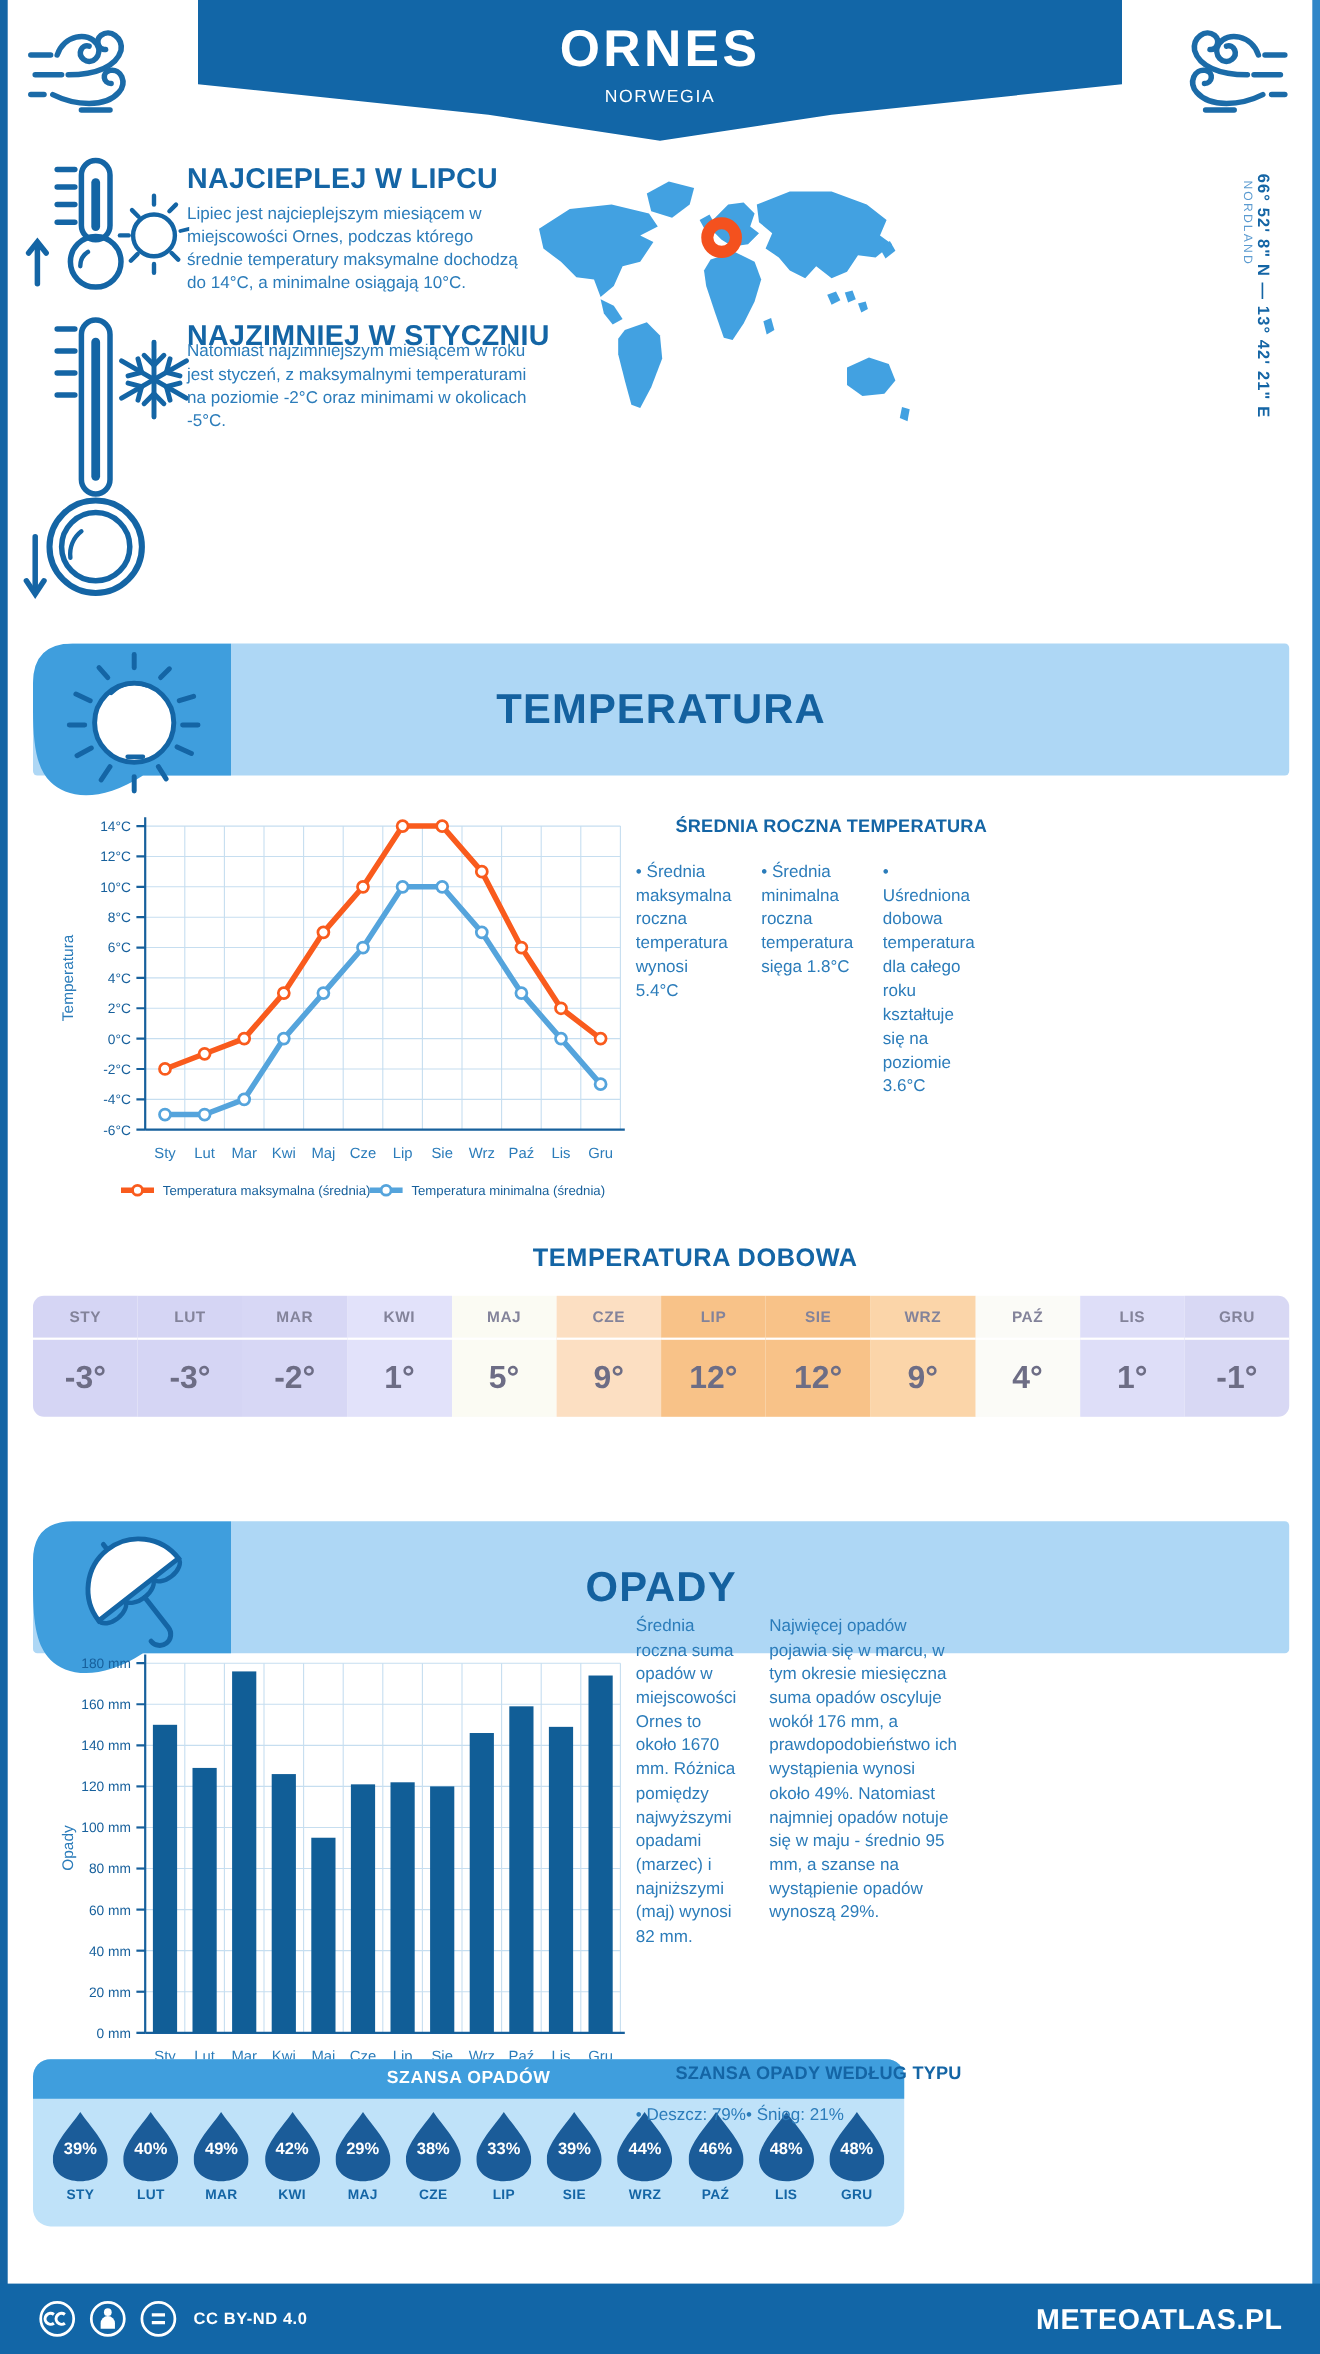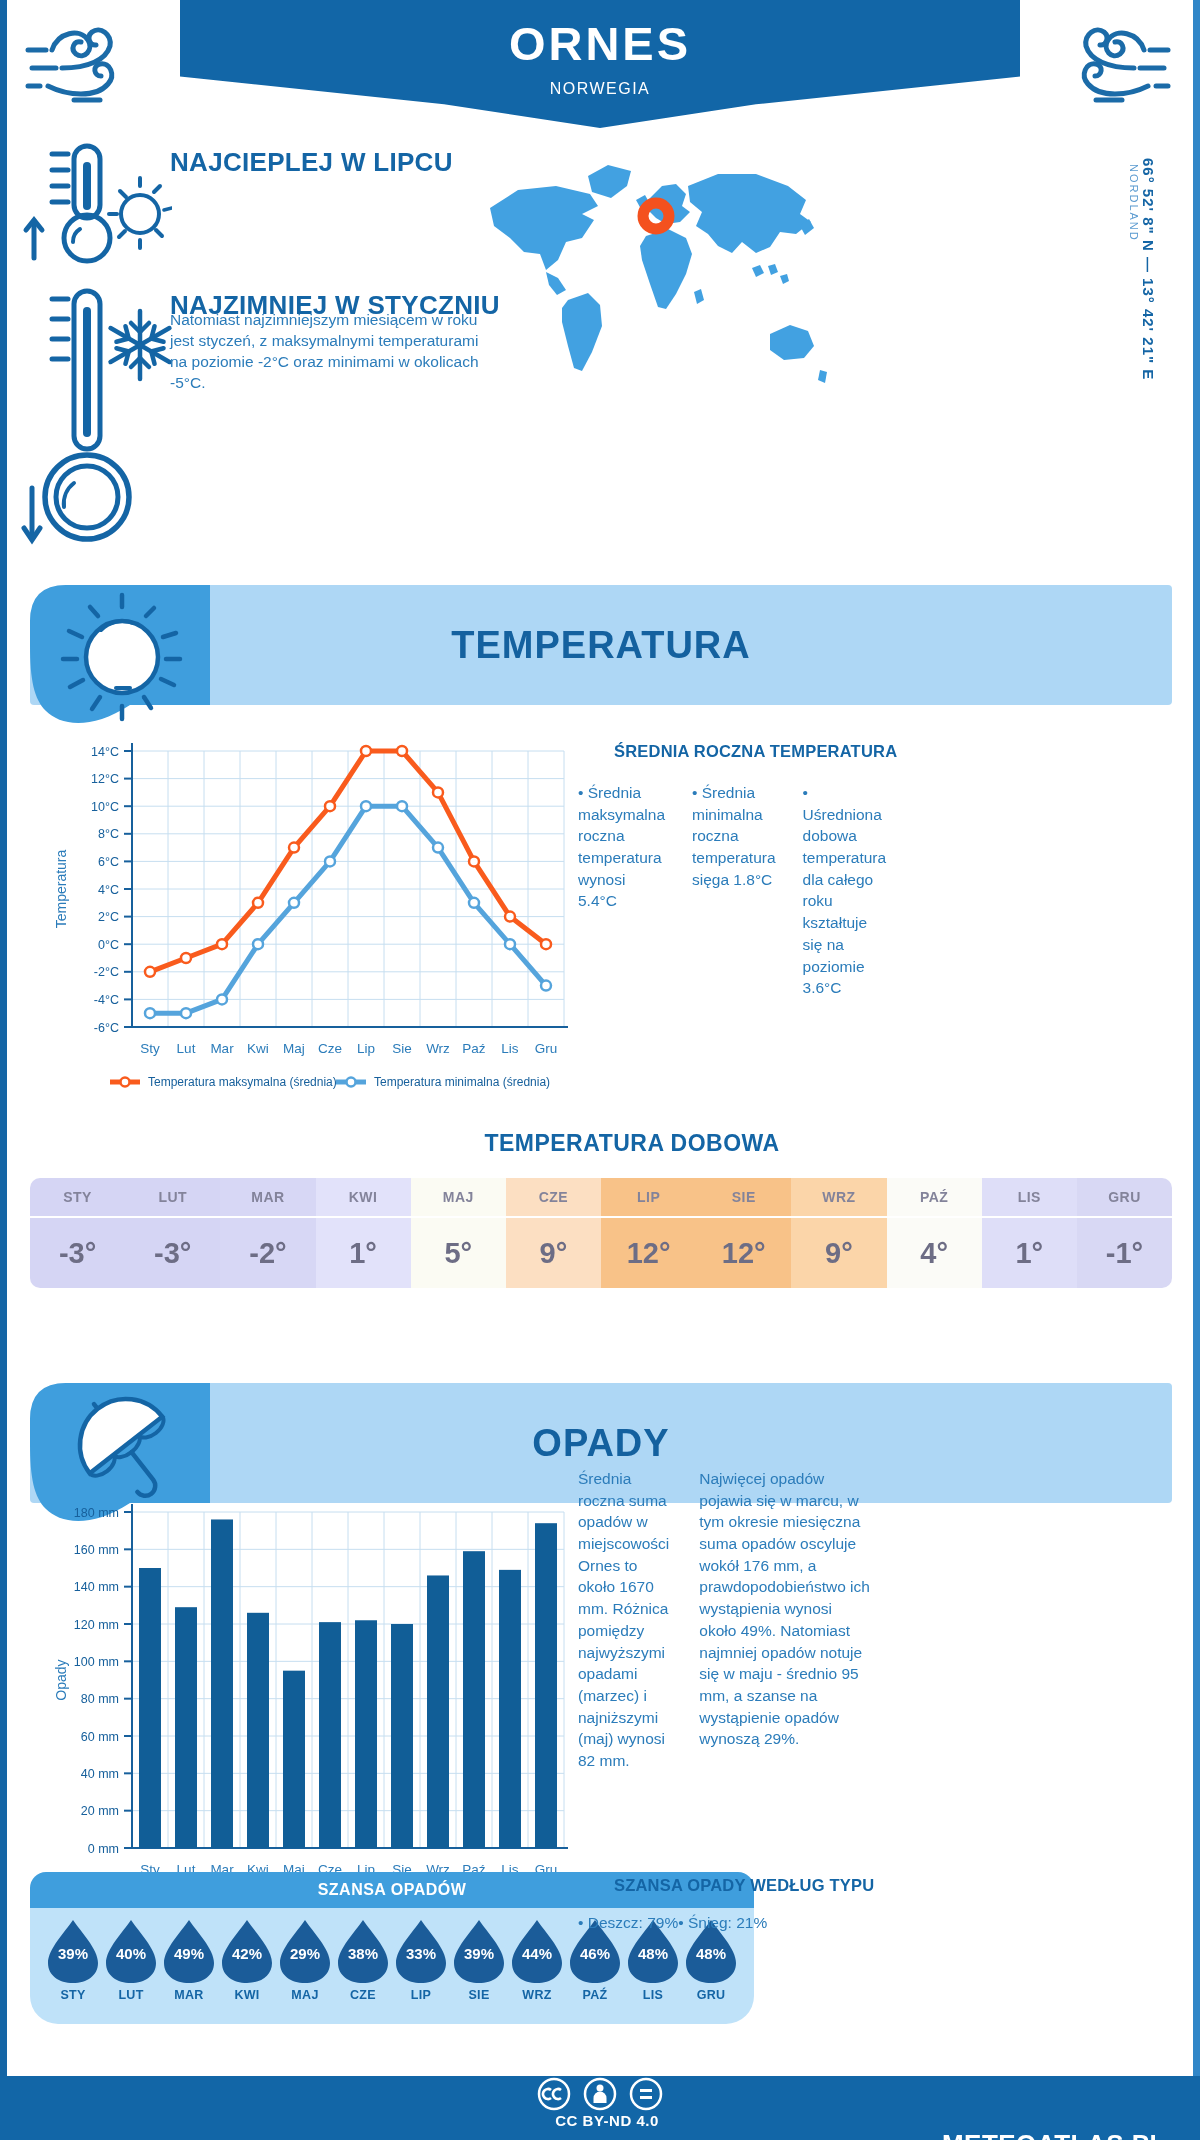--- a/index.html
+++ b/index.html
@@ -57,34 +57,34 @@
   .daily-cell .m{height:40px;display:flex;align-items:center;justify-content:center;
     font-size:14px;font-weight:700;color:#83839a;border-bottom:2px solid #fff;letter-spacing:.5px;}
   .daily-cell .v{flex:1;display:flex;align-items:center;justify-content:center;
     font-size:29px;font-weight:700;color:#6d6d85;}
 
   .chart{position:absolute;left:40px;}
   #temp-chart{top:735px;} #rain-chart{top:1492px;}
   svg text{font-family:"Liberation Sans","DejaVu Sans",sans-serif;}
 
   
-  .chance{position:absolute;left:30px;top:1872px;width:724px;height:152px;background:#bfe2f9;
-    border-radius:28px;}
+  .chance{position:absolute;left:30px;top:1872px;width:792px;height:152px;background:#bfe2f9;
+    border-radius:16px;}
   .chance .bar{height:36px;background:#3f9edd;border-radius:16px 16px 0 0;display:flex;
     align-items:center;justify-content:center;color:#fff;font-size:16px;font-weight:700;letter-spacing:.5px;}
   .drops{display:flex;justify-content:space-between;padding:10px 18px 0 18px;}
   .drop{width:50px;display:flex;flex-direction:column;align-items:center;}
   .drop .glyph{position:relative;width:50px;height:66px;}
   .drop .pct{position:absolute;left:0;top:27px;width:50px;text-align:center;color:#fff;
     font-size:15px;font-weight:700;}
   .drop .mon{margin-top:4px;font-size:12.5px;font-weight:700;color:#1465a5;letter-spacing:.3px;}
 
   
   .footer{position:absolute;left:0;top:2076px;width:1200px;height:64px;background:#1266a7;
-    display:flex;align-items:center;padding:0 34px;z-index:5;flex-direction:column;}
+    display:flex;align-items:center;padding:0 34px;z-index:5;}
   .footer .lic{color:#fff;font-weight:700;font-size:15px;margin-left:14px;letter-spacing:.5px;}
   .footer .site{margin-left:auto;color:#fff;font-weight:800;font-size:26px;letter-spacing:.5px;}
   .cc-icons{display:flex;gap:10px;align-items:center;}
 </style>
 </head>
 <body>
 
 <div class="page">
   <div class="stripe left"></div>
   <div class="stripe right"></div>
@@ -129,20 +129,21 @@
         <path d="M132 52 L138 46"></path>
         <path d="M142 70 L150 68" stroke-width="3.5"></path>
       <path d="M134 90 L140 96"></path>
         <path d="M118 100 V108"></path>
         <path d="M103 91 L97 97"></path>
       <path d="M95 74 H87"></path>
         <path d="M104 57 L98 51"></path>
     </g>
   </svg>
   <div class="block-title t-warm">NAJCIEPLEJ W LIPCU</div>
+  <div class="block-text p-warm">Lipiec jest najcieplejszym miesiącem w miejscowości Ornes, podczas którego średnie temperatury maksymalne dochodzą do 14°C, a minimalne osiągają 10°C.</div>
 
   <svg style="position:absolute;left:20px;top:285px" width="160" height="275" viewBox="0 0 160 275" fill="none" stroke="#1465a5" stroke-width="5" stroke-linecap="round">
     <path d="M12 203 V253"></path>
       <path d="M4 243 L12 255 L20 243"></path>
     <path d="M32 14 H48"></path>
       <path d="M32 34 H48"></path>
       <path d="M32 54 H48"></path>
       <path d="M32 74 H48"></path>
     <rect x="54" y="6" width="26" height="158" rx="13"></rect>
     <path d="M67 26 V148" stroke-width="8"></path>

